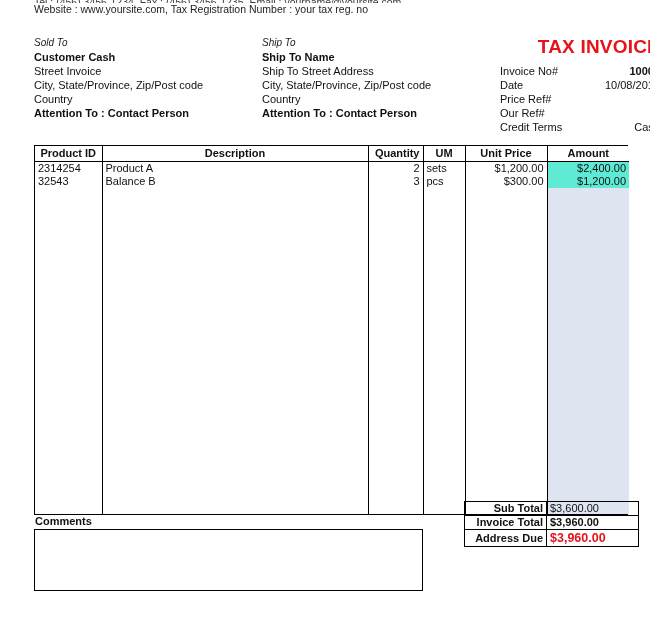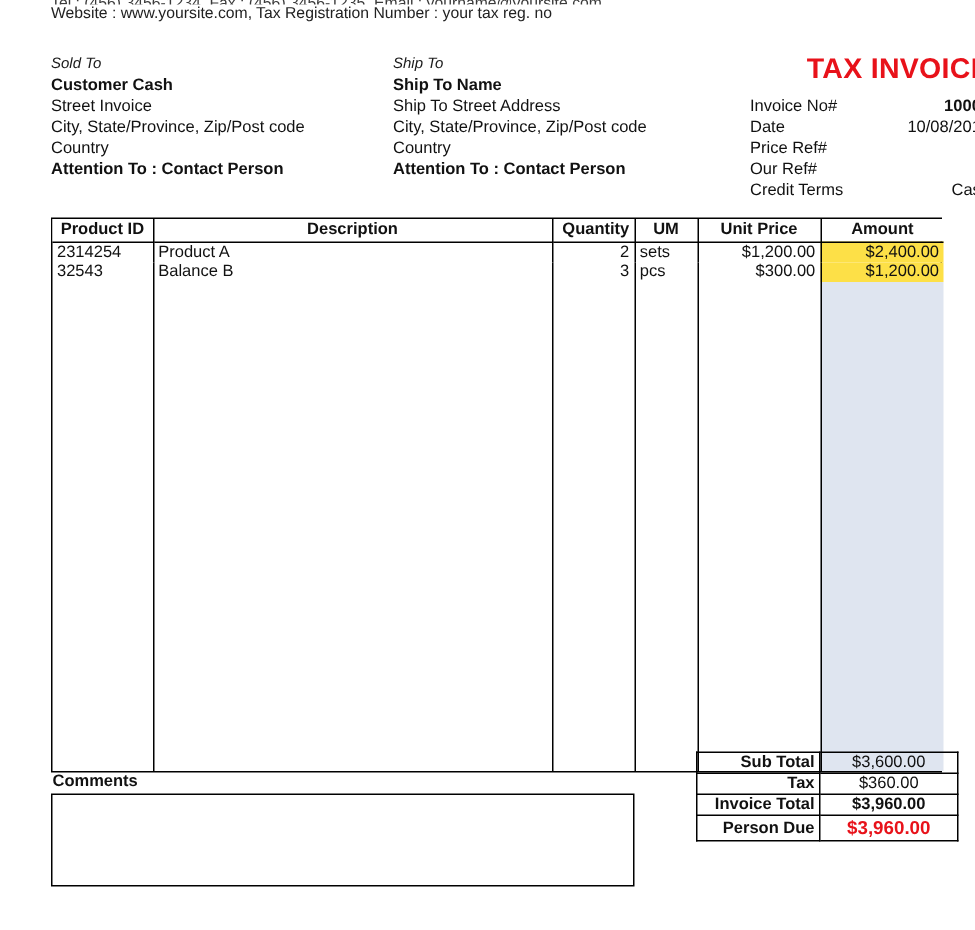--- a/index.html
+++ b/index.html
@@ -112,21 +112,21 @@
   .items td {
     font-size: 11px;
     padding: 0 3px;
     height: 13px;
     line-height: 13px;
     border-right: 1px solid #000;
     vertical-align: top;
   }
   .items td:last-child { border-right: none; }
   .items td.r { text-align: right; }
-  .items td.amount-cell { background: #fde047; }
+  .items td.amount-cell { background: #5eead4; }
   .items col.c-id { width: 67px; }
   .items col.c-desc { width: 266px; }
   .items col.c-qty { width: 55px; }
   .items col.c-um { width: 42px; }
   .items col.c-price { width: 82px; }
   .items col.c-amt { width: 82px; }
 
   .items-body-fill td { height: 326px; }
   .items-body-fill td.amount-cell { background: #dfe5f0; }
 
@@ -164,21 +164,21 @@
     font-size: 11px;
     padding: 0 3px;
   }
   .totals td.label {
     width: 82px;
     text-align: right;
     font-weight: bold;
   }
   .totals td.value {
     width: 92px;
-    text-align: center;
+    text-align: left;
   }
   .totals tr.total-row td.value { font-weight: bold; }
   .totals tr.balance-row td.label { font-weight: bold; }
   .totals tr.balance-row td.value {
     color: #e8121a;
     font-weight: bold;
     font-size: 12.5px;
   }
   .totals tr.balance-row td { height: 17px; }
 </style>
@@ -287,26 +287,22 @@
 
 <div class="comments-label">Comments</div>
 <div class="comments-box"></div>
 
 <table class="totals">
   <tbody>
       <tr>
     <td class="label">Sub Total</td>
     <td class="value">$3,600.00</td>
   </tr>
-  <tr>
-    <td class="label">Tax</td>
-    <td class="value">$360.00</td>
-  </tr>
   <tr class="total-row">
     <td class="label">Invoice Total</td>
     <td class="value">$3,960.00</td>
   </tr>
   <tr class="balance-row">
-    <td class="label">Person Due</td>
+    <td class="label">Address Due</td>
     <td class="value">$3,960.00</td>
   </tr>
 </tbody>
   </table>
 
 </body></html>

